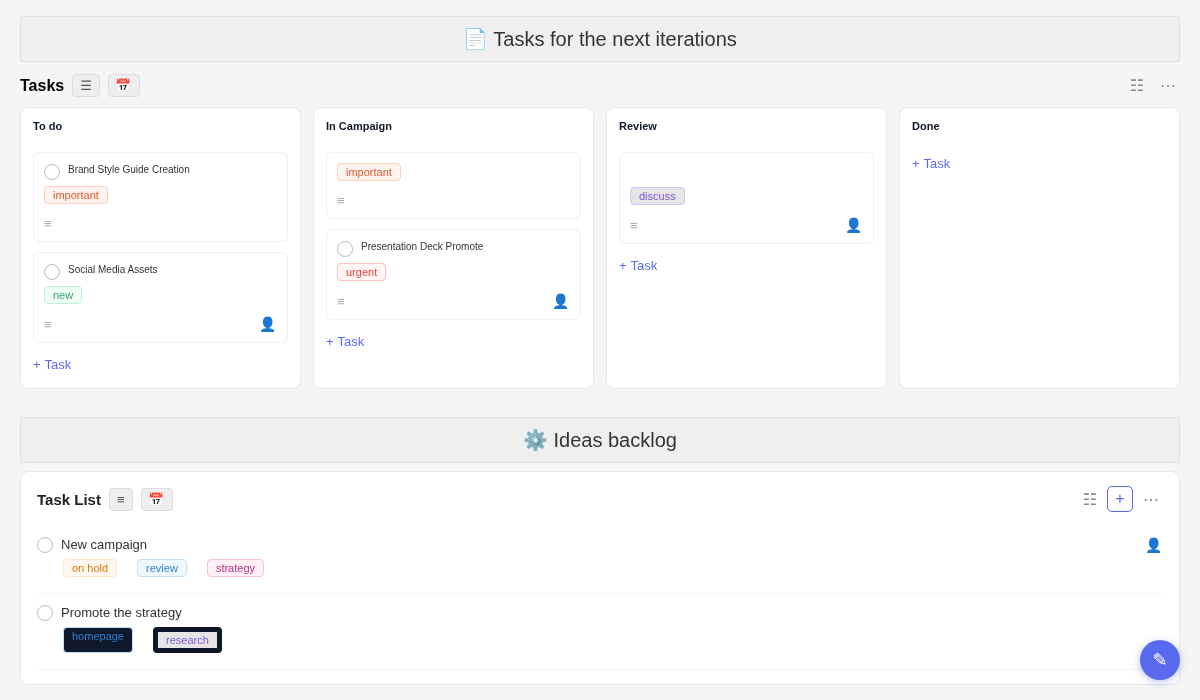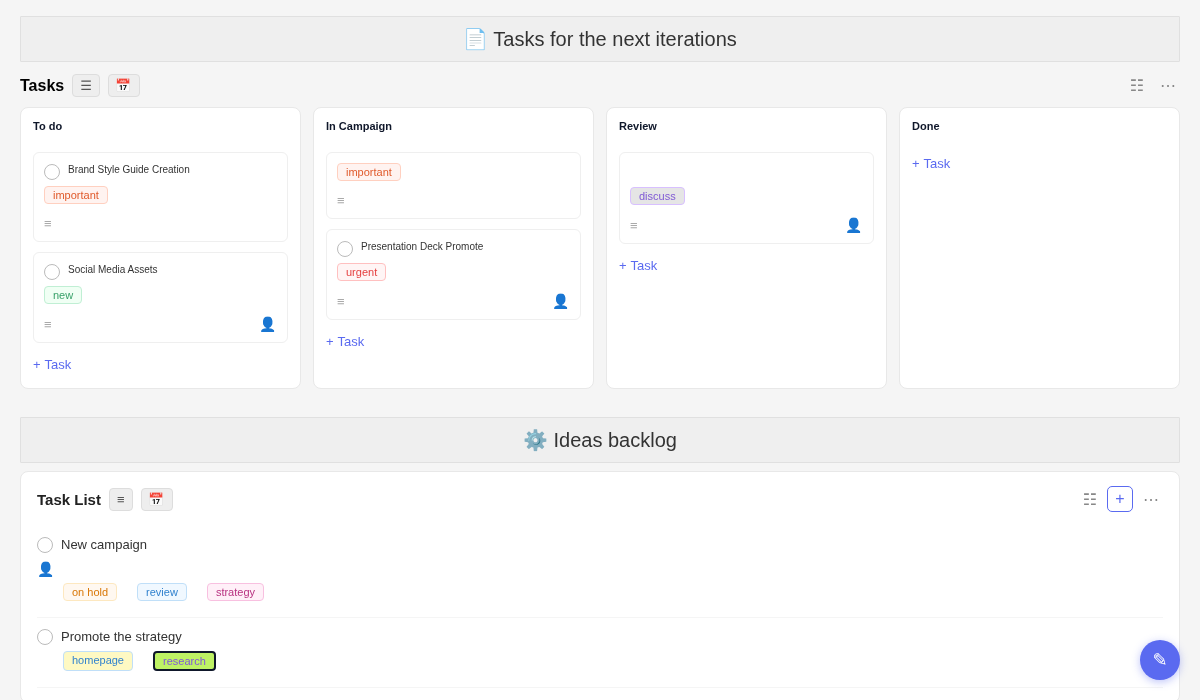--- a/index.html
+++ b/index.html
@@ -144,22 +144,22 @@
       margin-bottom: 6px;
     }
 
     .tag-important { background: #fff3f0; color: #e05a2b; border: 1px solid #ffd0c0; }
     .tag-new { background: #f0fff4; color: #38a169; border: 1px solid #c0efd4; }
     .tag-urgent { background: #fff5f5; color: #e53e3e; border: 1px solid #ffc0c0; }
     .tag-discuss { background: #e5e5e5; color: #805ad5; border: 1px solid #d8c0ff; margin-top: 24px; }
     .tag-on-hold { background: #fff8f0; color: #d97706; border: 1px solid #fde8c0; }
     .tag-review { background: #f0f8ff; color: #3182ce; border: 1px solid #c0dff8; }
     .tag-strategy { background: #fff0f8; color: #b83280; border: 1px solid #f8c0e0; }
-    .tag-homepage { background: #fef9c3; color: #3182ce; border: 1px solid #c0dff8; }
-    .tag-research { background: #bef264; color: #805ad5; border: 2px solid #0f172a; }
+    .tag-homepage { background: #0f172a; color: #3182ce; border: 1px solid #c0dff8; }
+    .tag-research { background: #e5e5e5; color: #805ad5; border: 5px solid #0f172a; }
 
     .task-meta {
       display: flex;
       align-items: center;
       justify-content: space-between;
       margin-top: 6px;
     }
 
     .task-meta-icon {
       color: #aaa;
@@ -238,23 +238,22 @@
 
     .task-list-tags {
       display: flex;
       gap: 20px;
       flex-wrap: wrap;
       padding-left: 26px;
     }
 
     .task-list-meta {
       display: flex;
-      align-items: flex-start;
+      align-items: flex-end;
       justify-content: space-between;
-      flex-direction: column;
     }
 
     .icon-person {
       color: #bbb;
       font-size: 14px;
     }
 
     .fab-btn {
       position: fixed;
       bottom: 20px;

